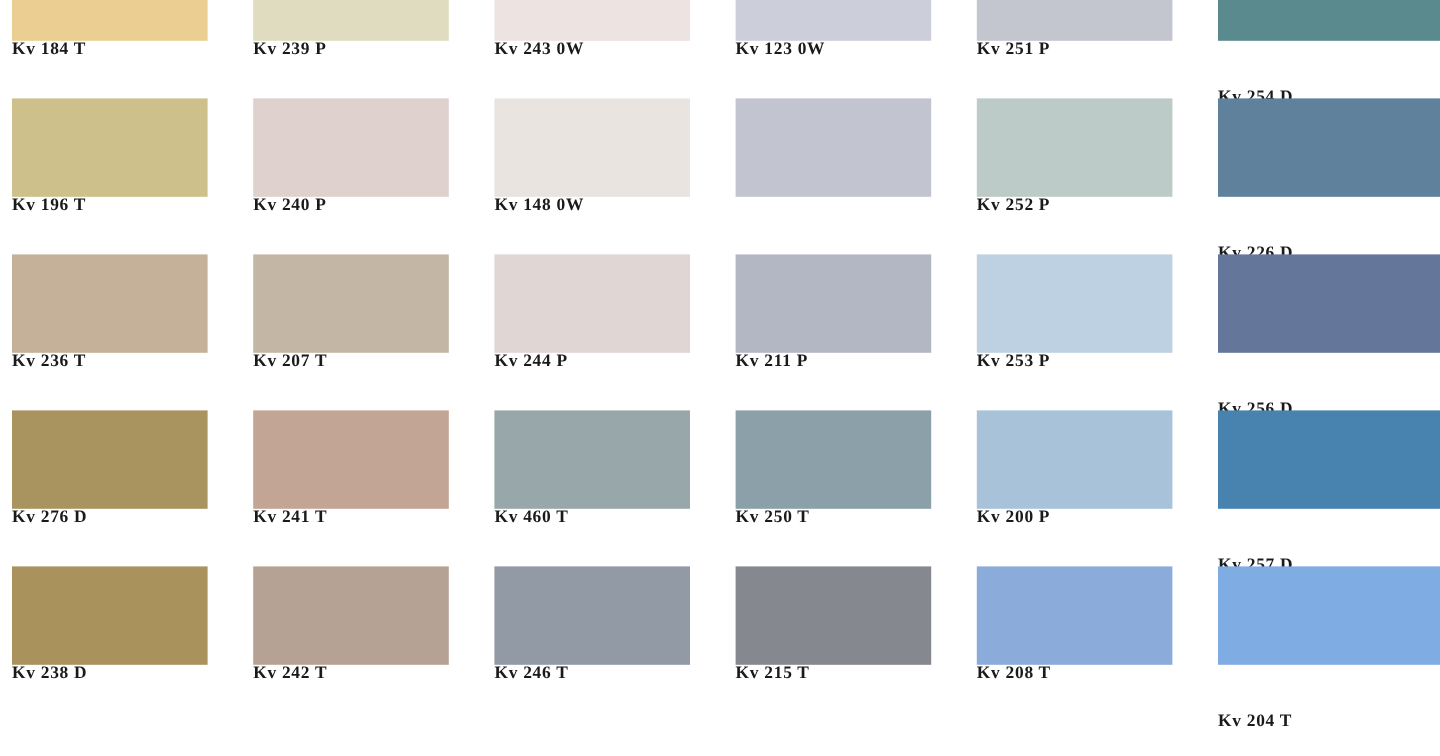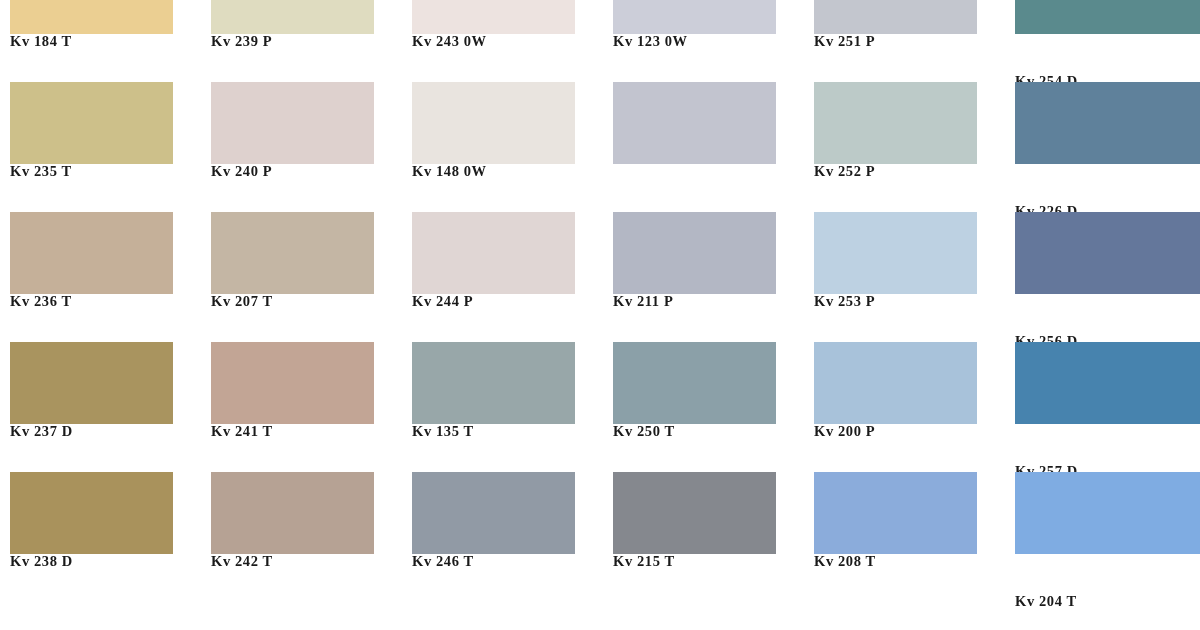--- a/index.html
+++ b/index.html
@@ -94,21 +94,21 @@
       <div class="swatch-cell col-5">
         <div class="swatch-chip" style="background-color: rgb(195, 198, 206);"></div>
         <div class="swatch-label">Kv 251 P</div>
       </div>
       <div class="swatch-cell col-6">
         <div class="swatch-chip" style="background-color: rgb(90, 138, 141);"></div>
         <div class="swatch-label">Kv 254 D</div>
       </div>
       <div class="swatch-cell col-1">
         <div class="swatch-chip" style="background-color: rgb(205, 192, 138);"></div>
-        <div class="swatch-label">Kv 235 T</div>
+        <div class="swatch-label">Kv 196 T</div>
       </div>
       <div class="swatch-cell col-2">
         <div class="swatch-chip" style="background-color: rgb(222, 209, 206);"></div>
         <div class="swatch-label">Kv 240 P</div>
       </div>
       <div class="swatch-cell col-3">
         <div class="swatch-chip" style="background-color: rgb(233, 228, 223);"></div>
         <div class="swatch-label">Kv 148 0W</div>
       </div>
       <div class="swatch-cell col-4">
@@ -141,29 +141,29 @@
       <div class="swatch-cell col-5">
         <div class="swatch-chip" style="background-color: rgb(189, 209, 226);"></div>
         <div class="swatch-label">Kv 253 P</div>
       </div>
       <div class="swatch-cell col-6">
         <div class="swatch-chip" style="background-color: rgb(100, 119, 155);"></div>
         <div class="swatch-label">Kv 256 D</div>
       </div>
       <div class="swatch-cell col-1">
         <div class="swatch-chip" style="background-color: rgb(169, 148, 95);"></div>
-        <div class="swatch-label">Kv 237 D</div>
+        <div class="swatch-label">Kv 276 D</div>
       </div>
       <div class="swatch-cell col-2">
         <div class="swatch-chip" style="background-color: rgb(194, 165, 149);"></div>
         <div class="swatch-label">Kv 241 T</div>
       </div>
       <div class="swatch-cell col-3">
         <div class="swatch-chip" style="background-color: rgb(152, 167, 169);"></div>
-        <div class="swatch-label">Kv 135 T</div>
+        <div class="swatch-label">Kv 460 T</div>
       </div>
       <div class="swatch-cell col-4">
         <div class="swatch-chip" style="background-color: rgb(139, 160, 168);"></div>
         <div class="swatch-label">Kv 250 T</div>
       </div>
       <div class="swatch-cell col-5">
         <div class="swatch-chip" style="background-color: rgb(168, 194, 218);"></div>
         <div class="swatch-label">Kv 200 P</div>
       </div>
       <div class="swatch-cell col-6">

